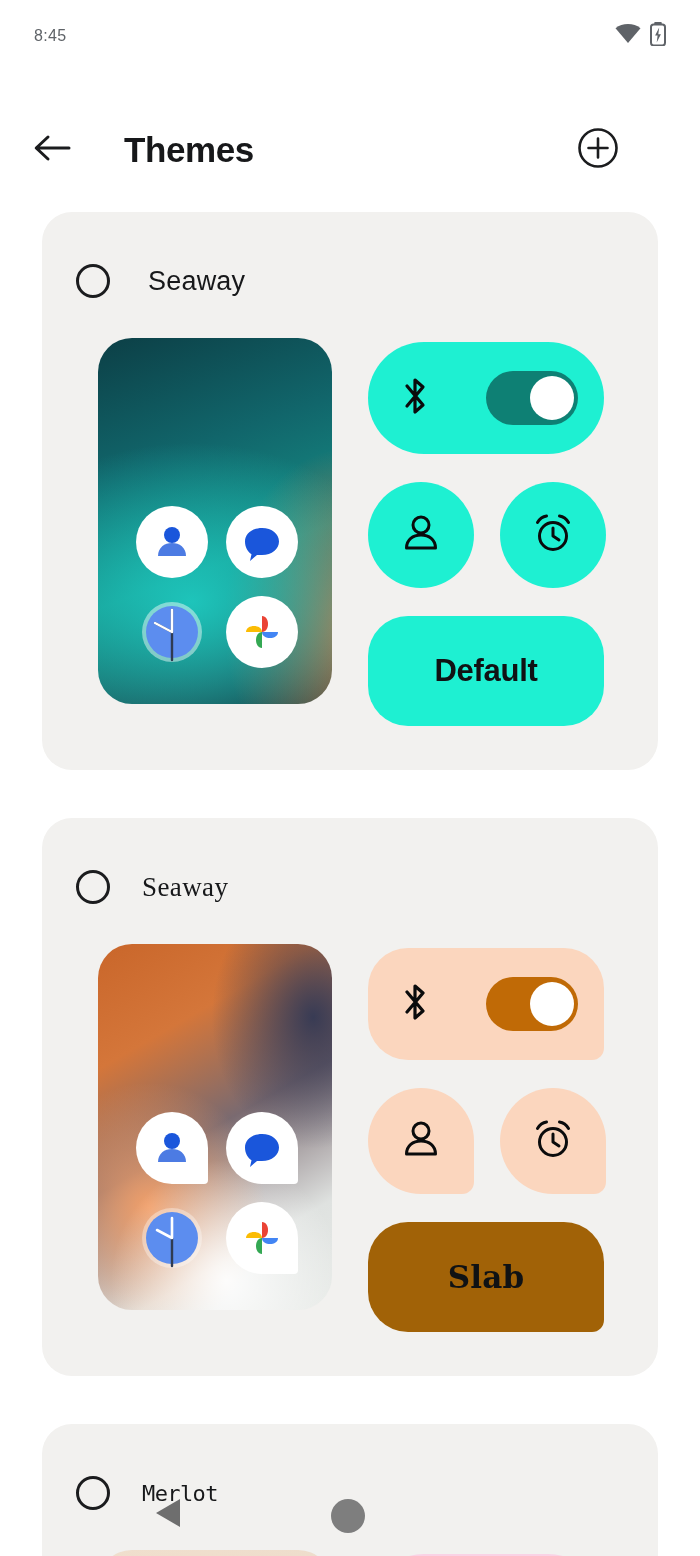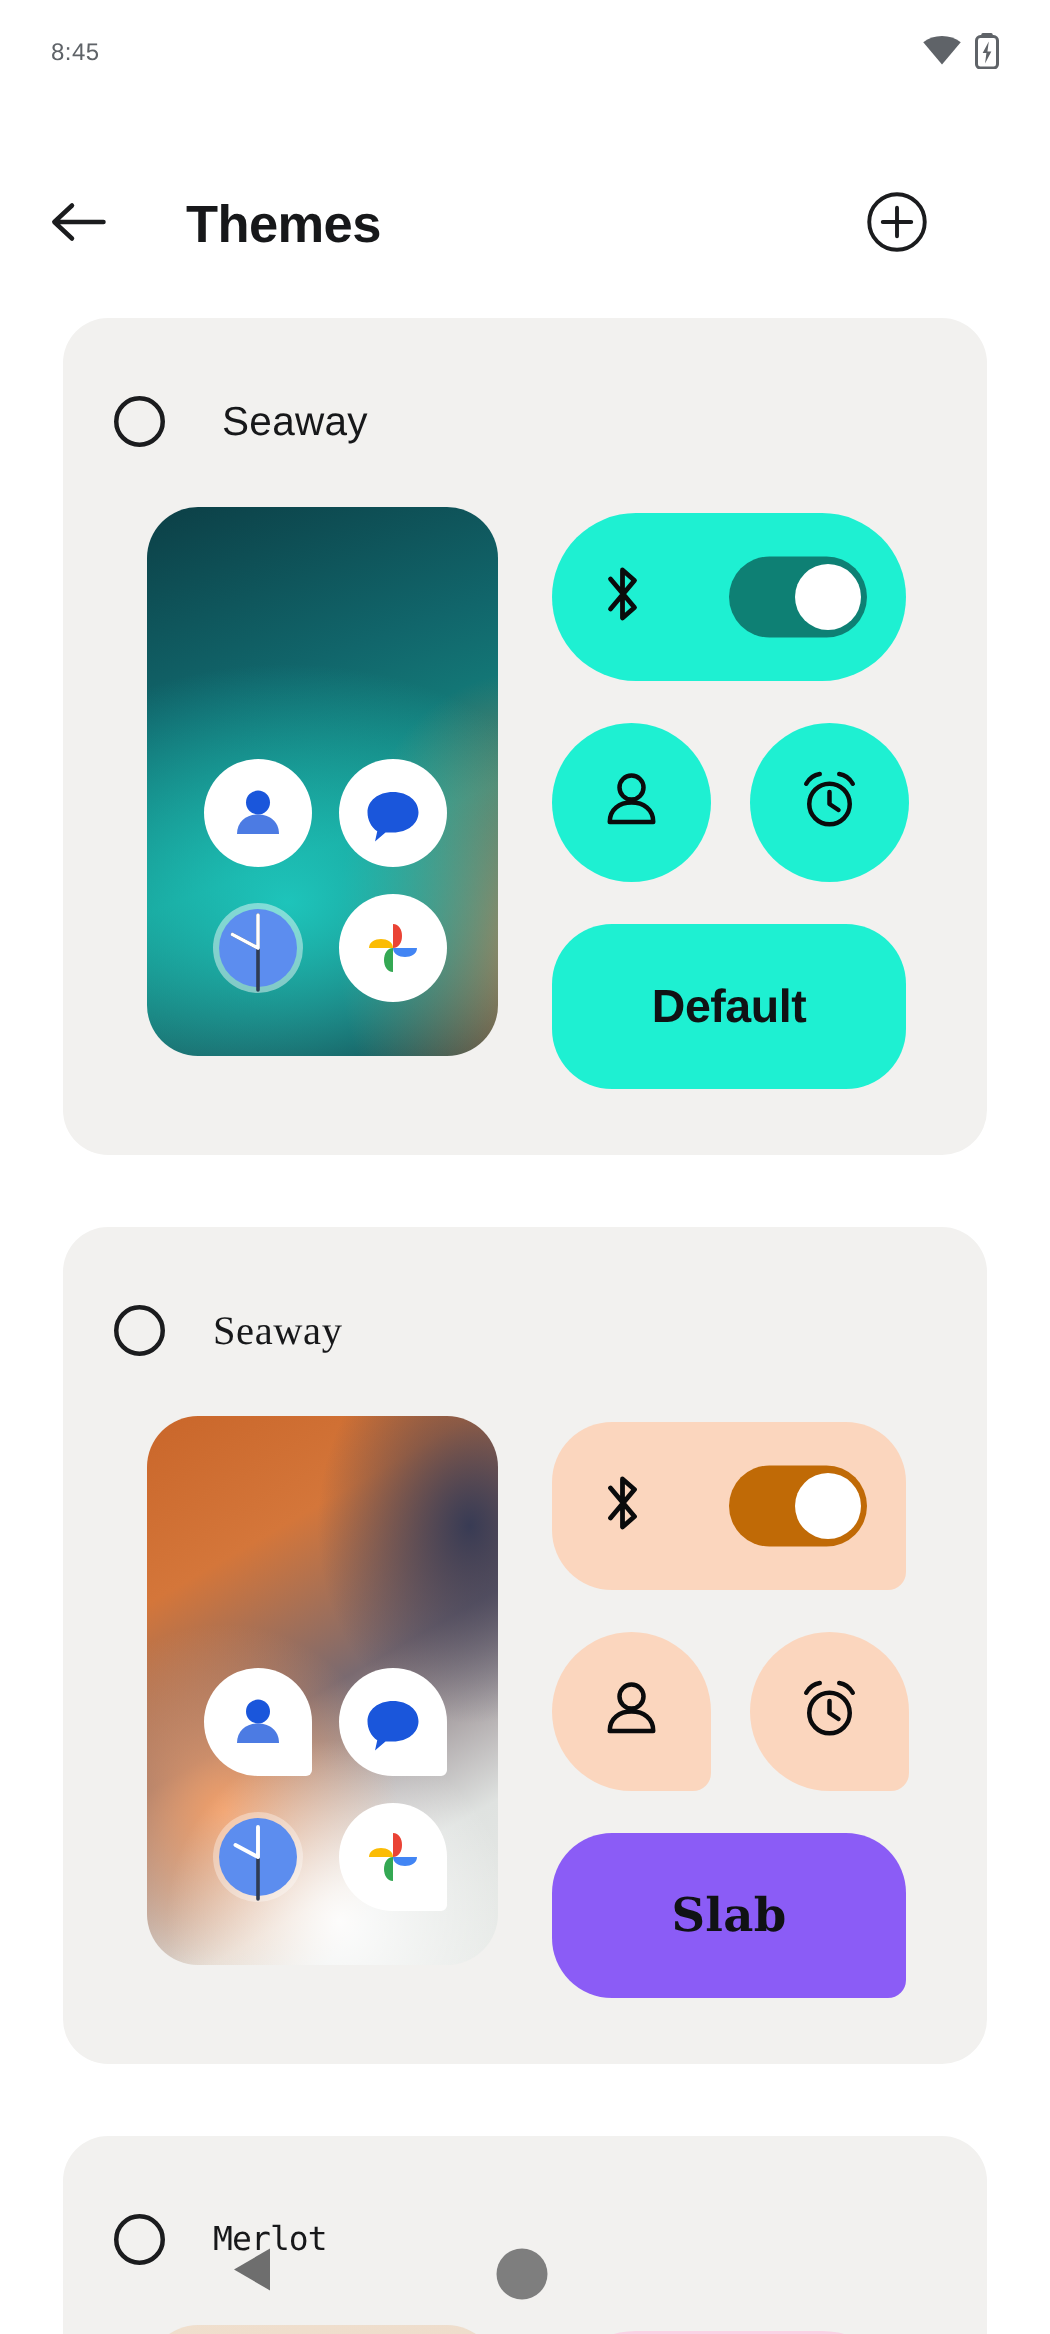--- a/index.html
+++ b/index.html
@@ -314,21 +314,21 @@
               <span>
                 <svg width="44" height="44" viewBox="0 0 44 44">
                   <circle cx="22" cy="25" r="13.5" fill="none" stroke="#0A0B0C" stroke-width="3"></circle>
                   <path d="M22 17 V25 L28 29" fill="none" stroke="#0A0B0C" stroke-width="3" stroke-linecap="round" stroke-linejoin="round"></path>
                   <path d="M6.5 11.5 C8.5 8 12 5.5 15.5 5" fill="none" stroke="#0A0B0C" stroke-width="3" stroke-linecap="round"></path>
                   <path d="M37.5 11.5 C35.5 8 32 5.5 28.5 5" fill="none" stroke="#0A0B0C" stroke-width="3" stroke-linecap="round"></path>
                 </svg>
               </span>
             </div>
           </div>
-          <div class="font-chip slab" style="background:#8b5cf6">Slab</div>
+          <div class="font-chip slab" style="background:#a16207">Slab</div>
         </div>
       </div>
     </div>
 
     <div class="theme-card shape-circle" style="padding-bottom:0;">
       <div class="card-head">
         <div class="radio"></div>
         <div class="theme-name mono">Merlot</div>
       </div>
       <div class="card-body" style="padding-bottom:0;">

